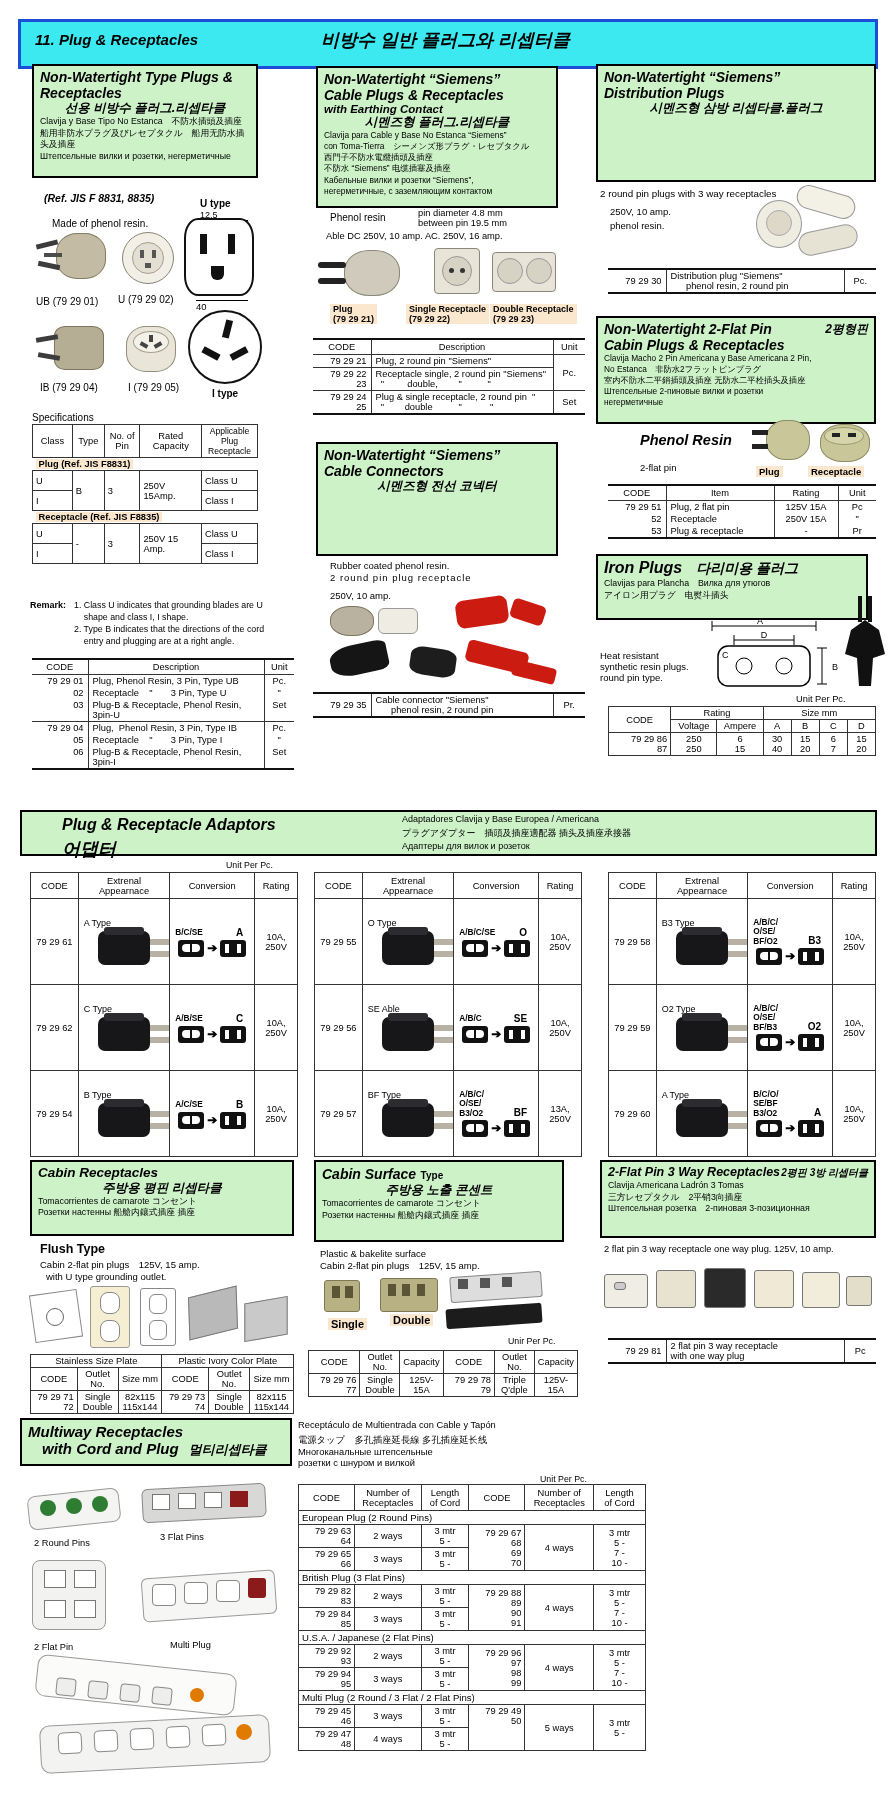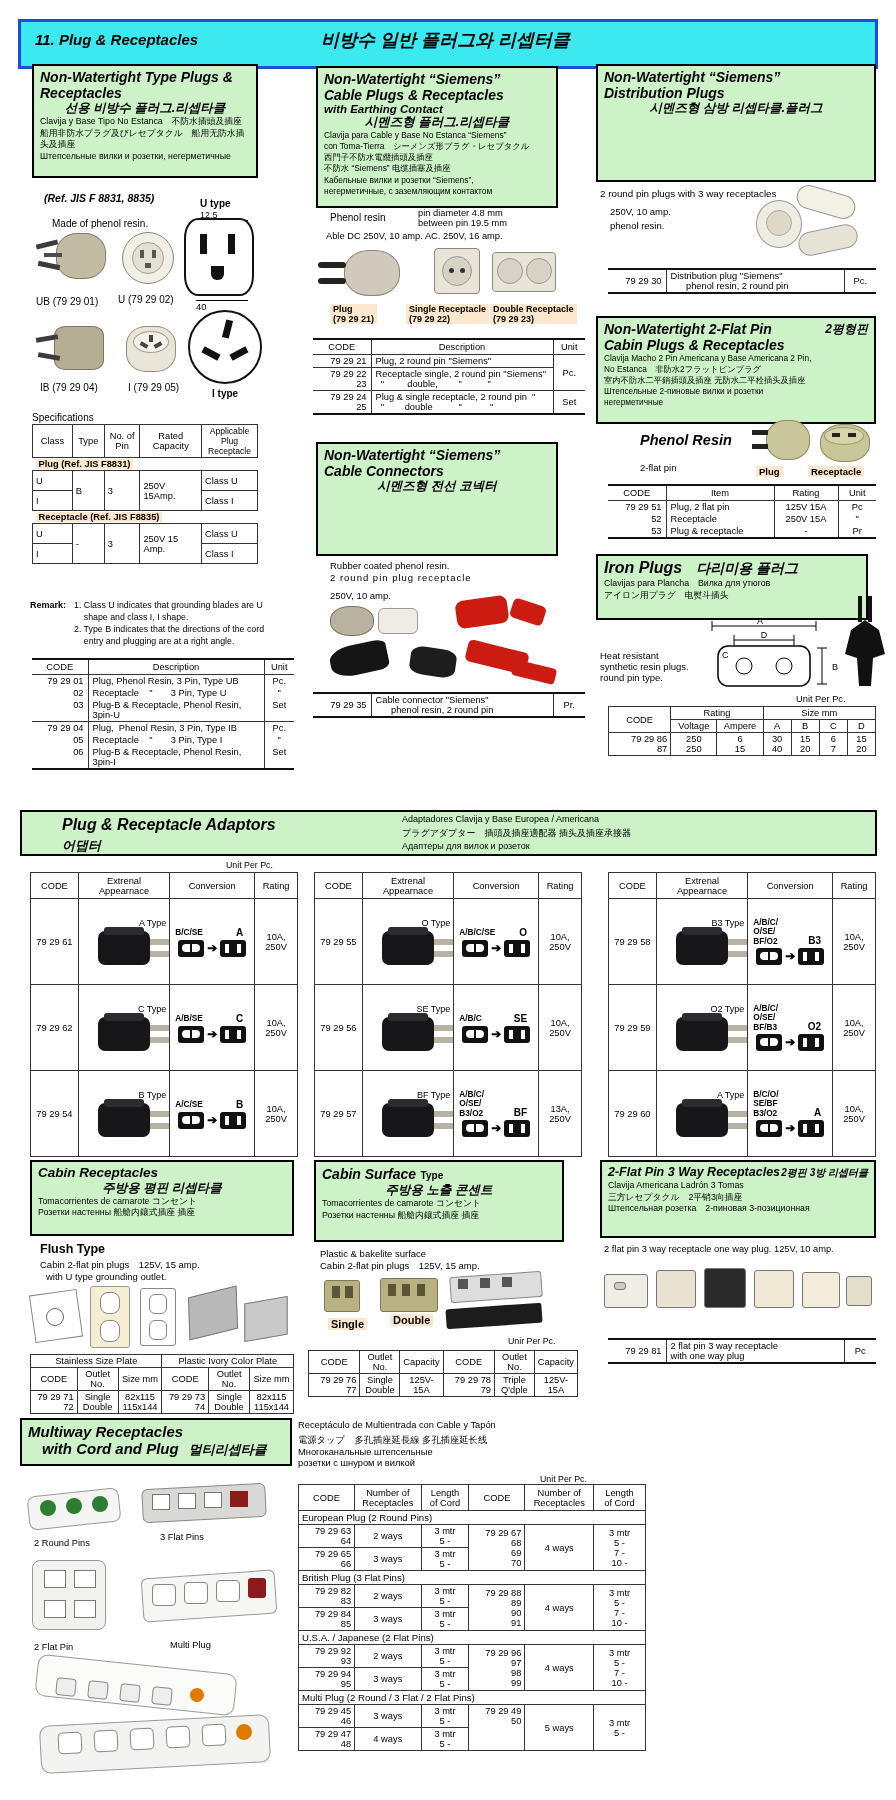--- a/index.html
+++ b/index.html
@@ -18,21 +18,21 @@
 .tb td,.tb th{border:1px solid #333;font-size:9.3px;padding:1px 3px;vertical-align:middle;font-weight:normal;white-space:pre-line}
 .tb th{text-align:center}
 table.cod{border-collapse:collapse;border-top:2px solid #111;border-bottom:2px solid #111;width:100%}
 .cod td,.cod th{border-left:1px solid #333;font-size:9.3px;padding:1px 4px;vertical-align:top;font-weight:normal}
 .cod td:first-child,.cod th:first-child{border-left:none}
 .cod tr.hd th{border-bottom:1px solid #333;text-align:center;padding:2px}
 .cod tr.sep td{border-top:1px solid #333}
 .code{font-weight:bold;text-align:right;white-space:pre-wrap}
 .unit{text-align:center;white-space:pre-line}
 .ph{position:absolute}
-.typ{font-size:9px;text-align:right;padding-left:2px}
+.typ{font-size:9px;text-align:left;padding-left:2px}
 .adp{width:52px;height:34px;background:#17171a;border-radius:7px;position:relative;margin:3px auto 0}
 .adp::before{content:"";position:absolute;left:6px;top:-4px;width:40px;height:8px;background:#2b2b30;border-radius:3px}
 .adp::after{content:"";position:absolute;right:-19px;top:8px;width:19px;height:6px;background:#b7b2a4;box-shadow:0 12px 0 #b7b2a4}
 .conv{display:flex;flex-direction:column;align-items:center;gap:2px;padding:2px}
 .convtop{display:flex;width:100%;justify-content:space-between;align-items:flex-end}
 .from{font-size:8.3px;font-weight:bold;white-space:pre-line;text-align:left;line-height:1.12}
 .tol{font-size:10px;font-weight:bold;padding-right:6px}
 .convic{display:flex;align-items:center;gap:3px}
 .sic,.dic{display:inline-block;width:26px;height:17px;background:#111;border-radius:3px;position:relative}
 .sic::before{content:"";position:absolute;left:4px;top:4.5px;width:8px;height:8px;background:#fff;border-radius:50% 0 0 50%}
@@ -442,21 +442,21 @@
   <td class="unit">6
 7</td>
   <td class="unit">15
 20</td>
  </tr>
 </tbody>
     </table>
 
 <div class="abs gbox" style="left:20px;top:810px;width:857px;height:46px">
  <div class="abs b i c" style="left:40px;top:4px;width:290px;font-size:16px">Plug &amp; Receptacle Adaptors</div>
- <div class="abs b i c" style="left:40px;top:25px;width:290px;font-size:13px">어댑터</div>
+ <div class="abs b i c" style="left:40px;top:25px;width:290px;font-size:18px">어댑터</div>
  <div class="abs" style="left:380px;top:2px;font-size:9px">Adaptadores Clavija y Base Europea / Americana</div>
  <div class="abs" style="left:380px;top:15px;font-size:9px">プラグアダプター　插頭及插座適配器  插头及插座承接器</div>
  <div class="abs" style="left:380px;top:29px;font-size:9px">Адаптеры для вилок и розеток</div>
 </div>
 <div class="abs" style="left:226px;top:860px;font-size:8.8px">Unit Per Pc.</div>
 
 <table class="tb abs" style="left:30px;top:872px;width:268px">
  <tbody>
         <tr style="height:26px">
   <th style="width:48px">CODE</th>
@@ -500,21 +500,21 @@
  </tr>
  <tr style="height:86px">
   <td class="code" style="vertical-align:middle;text-align:center">79 29 55</td>
   <td><div class="typ">O Type</div><div class="adp"></div></td>
   <td><div class="conv"><div class="convtop"><span class="from">A/B/C/SE</span><span class="tol">O</span></div><div class="convic"><span class="sic"></span><span class="arr">➔</span><span class="dic"></span></div></div></td>
   <td class="unit" style="vertical-align:middle">10A,
 250V</td>
  </tr>
  <tr style="height:86px">
   <td class="code" style="vertical-align:middle;text-align:center">79 29 56</td>
-  <td><div class="typ">SE Type</div><div class="adp"></div></td>
+  <td><div class="typ">SE Able</div><div class="adp"></div></td>
   <td><div class="conv"><div class="convtop"><span class="from">A/B/C</span><span class="tol">SE</span></div><div class="convic"><span class="sic"></span><span class="arr">➔</span><span class="dic"></span></div></div></td>
   <td class="unit" style="vertical-align:middle">10A,
 250V</td>
  </tr>
  <tr style="height:86px">
   <td class="code" style="vertical-align:middle;text-align:center">79 29 57</td>
   <td><div class="typ">BF Type</div><div class="adp"></div></td>
   <td><div class="conv"><div class="convtop"><span class="from">A/B/C/
 O/SE/
 B3/O2</span><span class="tol">BF</span></div><div class="convic"><span class="sic"></span><span class="arr">➔</span><span class="dic"></span></div></div></td>

